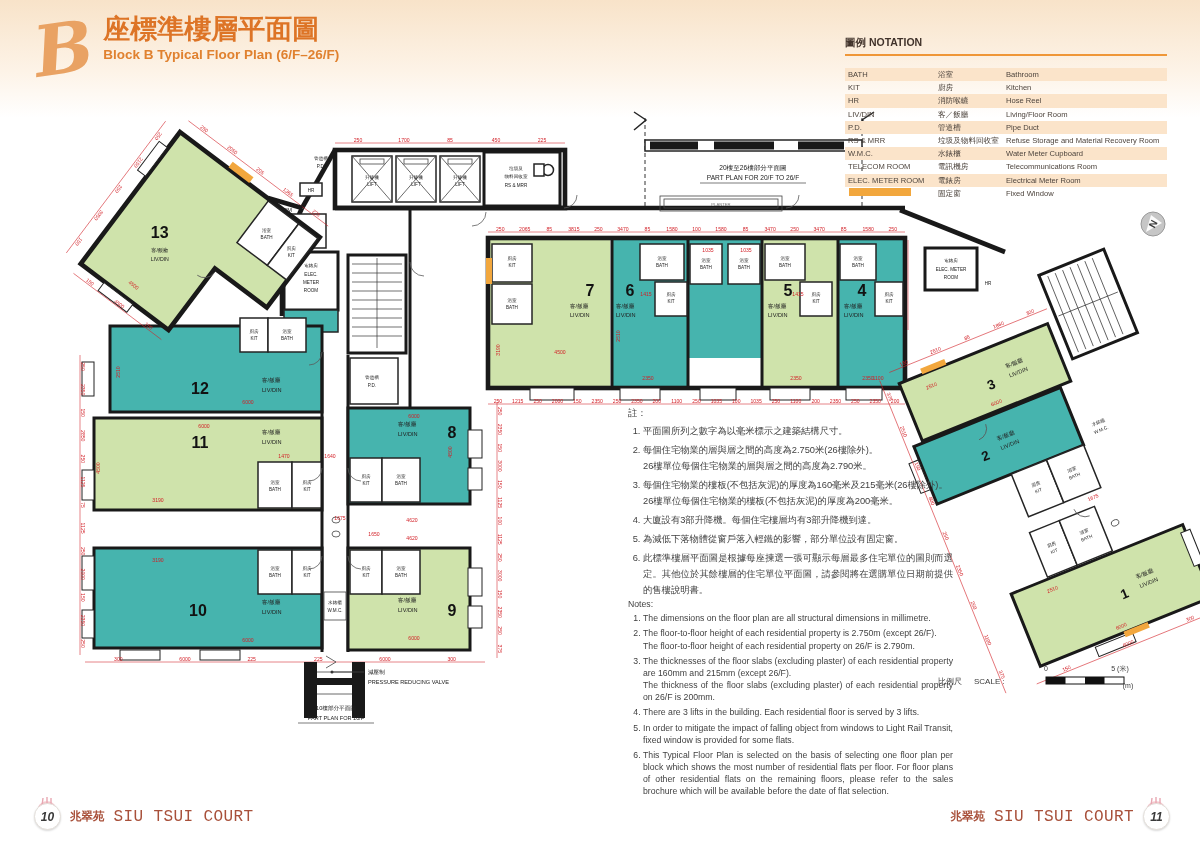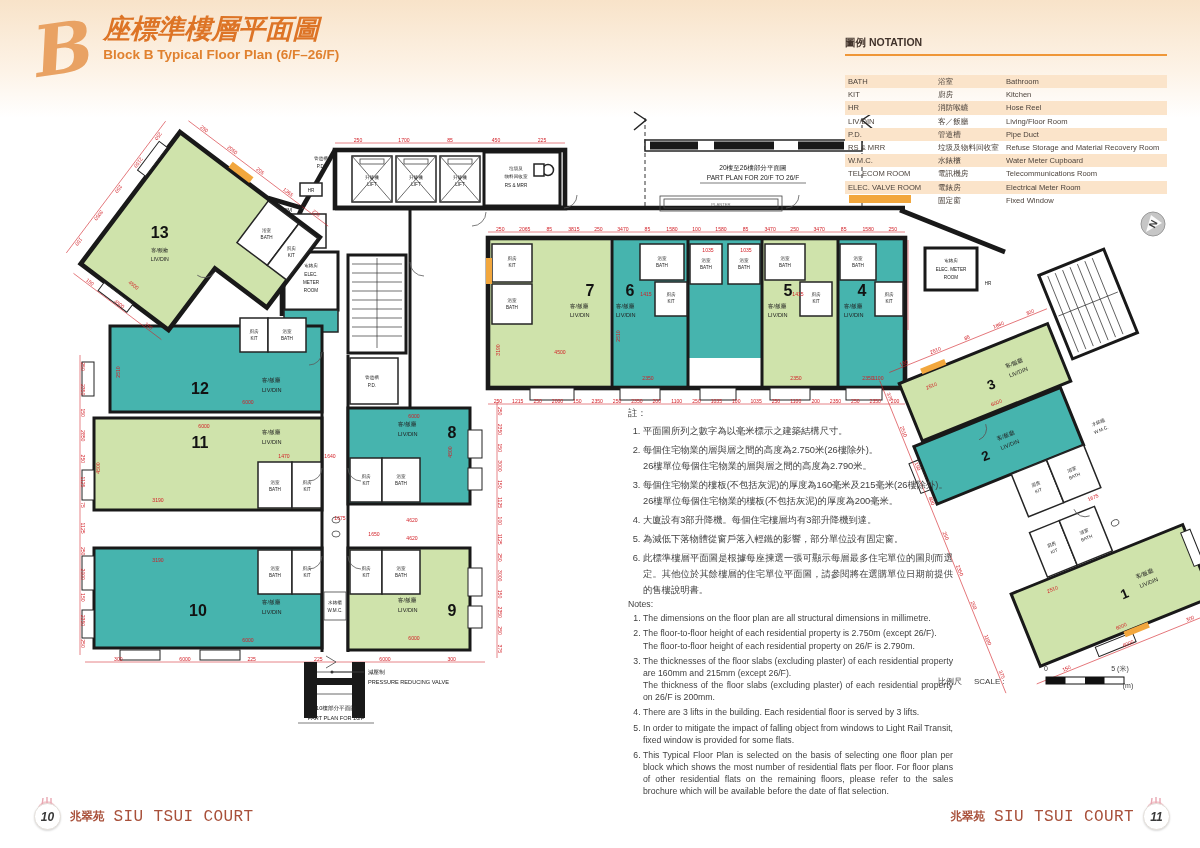--- a/index.html
+++ b/index.html
@@ -4,26 +4,26 @@
 <style>
   html,body{margin:0;padding:0;background:#fff;}
   .page{position:relative;width:1200px;height:848px;background:#ffffff;overflow:hidden;
         font-family:"Liberation Sans","DejaVu Sans",sans-serif;color:#222;}
   .top-grad{position:absolute;left:0;top:0;width:1200px;height:118px;
         background:linear-gradient(180deg,#f8e3c9 0%,#fdf3e7 60%,#ffffff 100%);}
   
   .titleblock{position:absolute;left:34px;top:14px;display:flex;z-index:3;}
   .script-b{font-family:"DejaVu Serif","Liberation Serif",serif;font-style:italic;font-weight:bold;
         font-size:70px;line-height:70px;color:#e9a263;transform:rotate(-8deg);margin-right:10px;}
-  .title-txt h1{margin:0;font-size:27px;line-height:31px;color:#dd7426;font-weight:bold;font-style:italic;}
+  .title-txt h1{margin:0;font-size:27px;line-height:31px;color:#dd7426;font-weight:bold;}
   .title-txt .en{margin:2px 0 0 0;font-size:13.5px;color:#e0812f;font-weight:bold;}
   
   .notation{position:absolute;left:845px;top:36px;width:322px;z-index:3;}
   .nt-header{font-size:10.5px;font-weight:bold;color:#41332b;padding-bottom:4px;
-        border-bottom:2px solid #ef9738;margin-bottom:19px;}
+        border-bottom:2px solid #ef9738;margin-bottom:12px;}
   .nt-row{display:flex;align-items:center;font-size:7.6px;color:#4d443d;min-height:13.2px;line-height:9px;}
   .nt-row.odd{background:#fbe4ca;}
   .nt-c1{width:90px;padding-left:3px;}
   .nt-c2{width:68px;}
   .nt-c3{flex:1;}
   
   .notes{position:absolute;z-index:3;}
   .notes-zh{left:628px;top:406px;width:325px;font-size:9.3px;line-height:1.72;color:#3f3f3f;}
   .notes-en{left:628px;top:598px;width:325px;font-size:8.7px;line-height:1.4;color:#3f3f3f;}
   .notes .hdr{margin:0 0 2px 0;}
@@ -115,21 +115,21 @@
         <span class="nt-c1">W.M.C.</span>
         <span class="nt-c2">水錶櫃</span>
         <span class="nt-c3">Water Meter Cupboard</span>
       </div>
     <div class="nt-row">
         <span class="nt-c1">TELECOM ROOM</span>
         <span class="nt-c2">電訊機房</span>
         <span class="nt-c3">Telecommunications Room</span>
       </div>
     <div class="nt-row odd">
-        <span class="nt-c1">ELEC. VALVE ROOM</span>
+        <span class="nt-c1">ELEC. METER ROOM</span>
         <span class="nt-c2">電錶房</span>
         <span class="nt-c3">Electrical Meter Room</span>
       </div>
     <div class="nt-row">
       <span class="nt-c1"><svg width="64" height="9">
             <rect x="1" y="0" width="62" height="8" fill="#f2a73d"></rect>
           </svg></span>
       <span class="nt-c2">固定窗</span>
       <span class="nt-c3">Fixed Window</span>
     </div>

